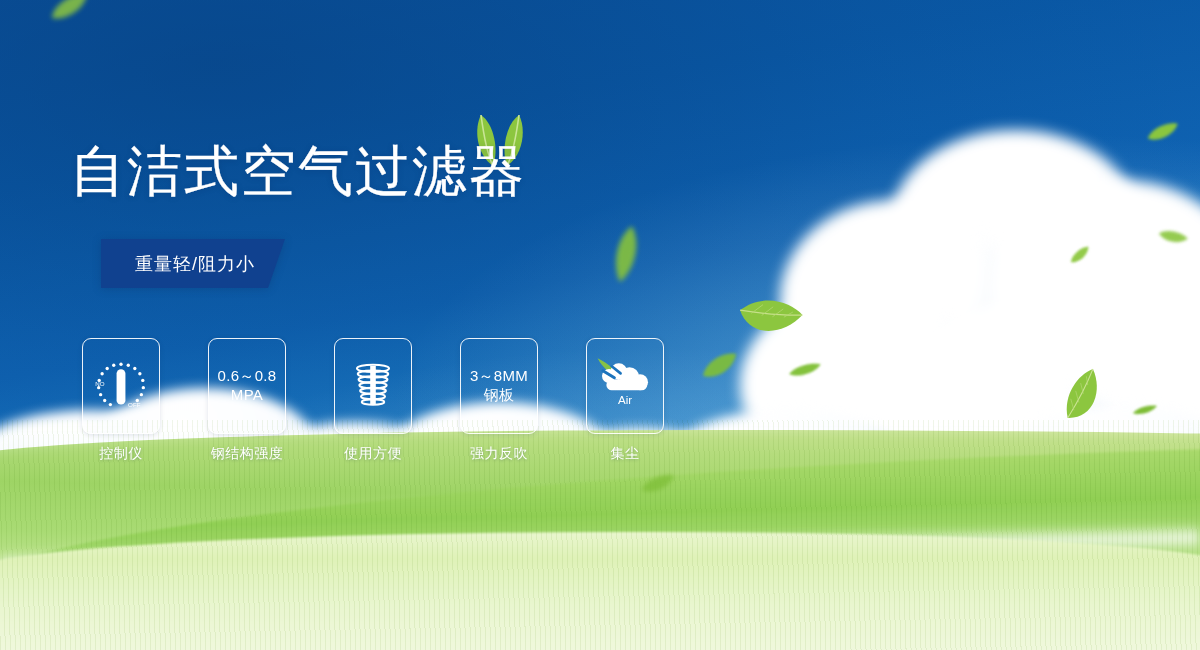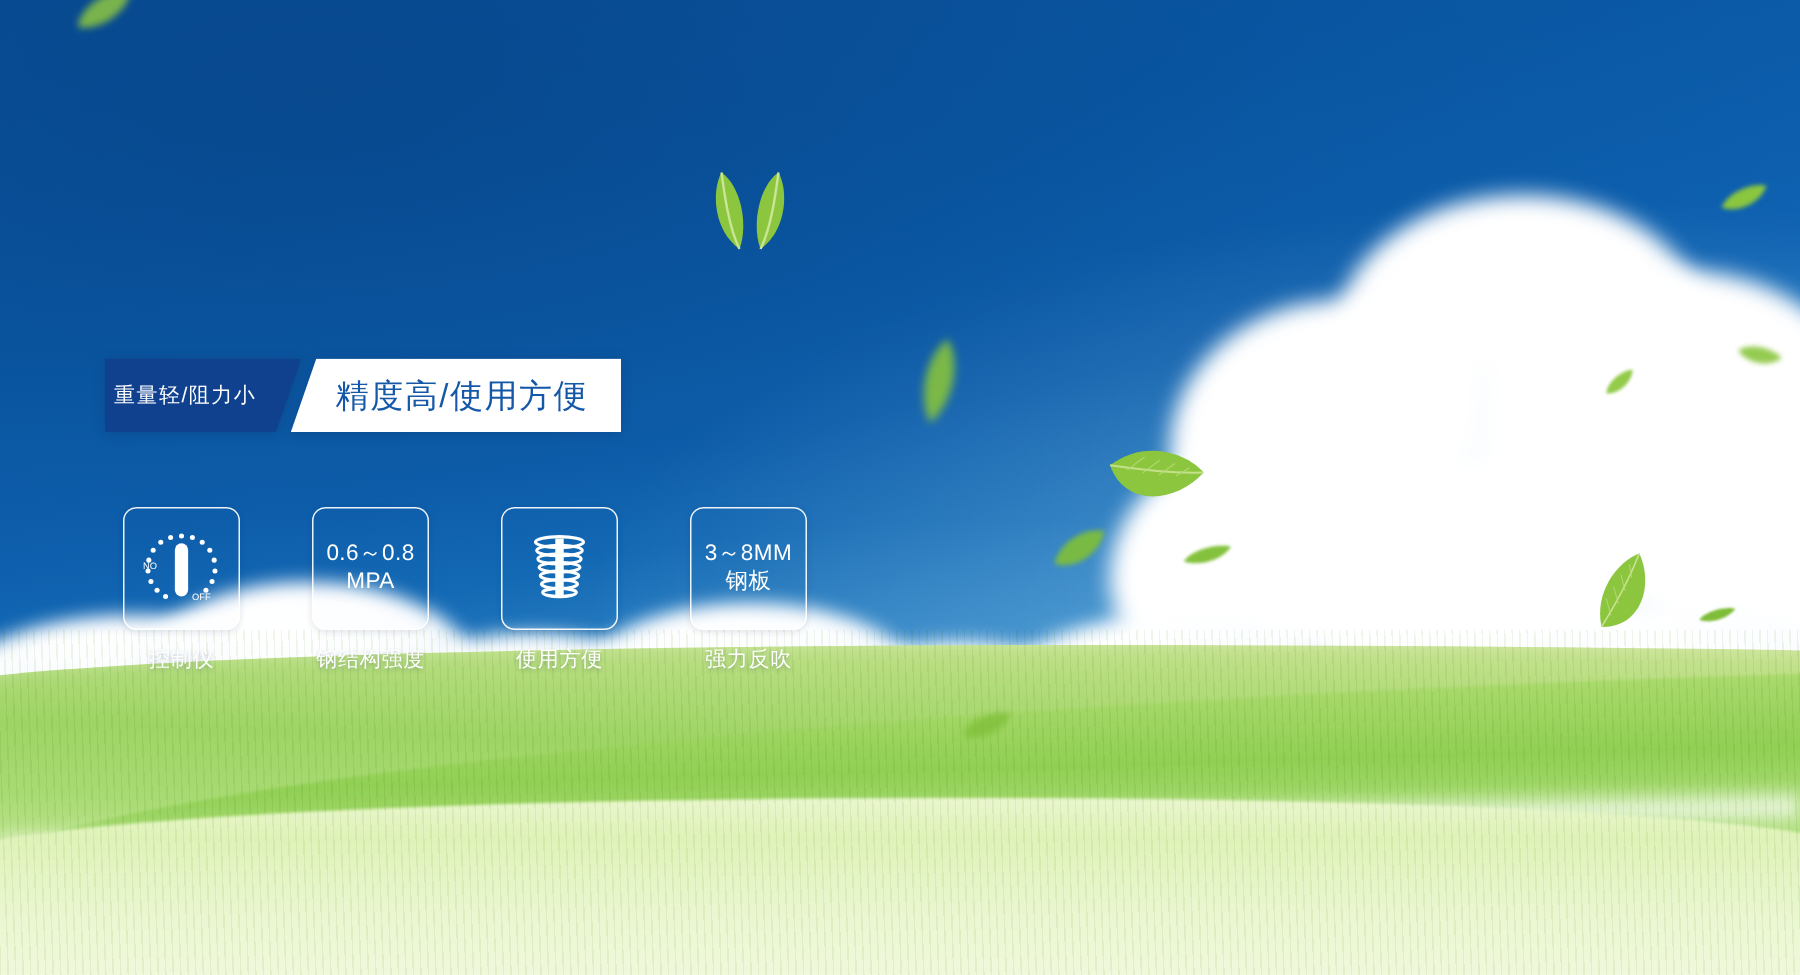--- a/index.html
+++ b/index.html
@@ -114,46 +114,47 @@
   .subtitle {
     position: absolute; left: 70px; top: 239px;
     height: 49px;
     display: flex; align-items: stretch;
     filter: drop-shadow(0 1px 4px rgba(0,25,70,0.2));
   }
   .tag-dark {
     background: #10418f;
     color: #ffffff;
     display: flex; align-items: center;
-    padding: 0 22px 0 6px;
-    font-size: 14px;
+    padding: 0 22px 0 34px;
+    font-size: 18px;
     letter-spacing: 1px;
     clip-path: polygon(0 0, 100% 0, calc(100% - 17px) 100%, 0 100%);
     padding-right: 30px;
+    margin-left: 31px;
   }
   .tag-light {
     background: #ffffff;
     color: #1558a8;
     display: flex; align-items: center;
     padding: 0 22px 0 22px;
     font-size: 22px;
     letter-spacing: 1px;
     margin-left: -7px;
     clip-path: polygon(17px 0, 100% 0, 100% 100%, 0 100%);
     padding-left: 30px;
   }
 
   
   .features {
     position: absolute; left: 82px; top: 338px;
     display: flex; gap: 48px;
   }
   .feature { width: 78px; }
   .feature-box {
-    width: 78px; height: 82px;
+    width: 78px; height: 96px;
     border: 1.6px solid rgba(255,255,255,0.92);
     border-radius: 9px;
     display: flex; flex-direction: column;
     align-items: center; justify-content: center;
     color: #ffffff;
     position: relative;
     box-shadow: 0 1px 5px rgba(0,30,80,0.12);
   }
   .feature-text {
     font-size: 15px;
@@ -301,24 +302,24 @@
 
   <div class="sprout">
     <svg viewBox="0 0 62 56">
       <path d="M25 54 C8 42, 6 16, 13 3 C26 12, 31 38, 25 54 Z" fill="#8cc63f"></path>
       <path d="M25 54 C18 40, 15 18, 13 3" stroke="#c9e595" stroke-width="1.6" fill="none"></path>
       <path d="M39 54 C56 42, 58 16, 51 3 C38 12, 33 38, 39 54 Z" fill="#8cc63f"></path>
       <path d="M39 54 C46 40, 49 18, 51 3" stroke="#c9e595" stroke-width="1.6" fill="none"></path>
     </svg>
   </div>
 
+  <div class="title">自洁式空气过滤器</div>
 
   <div class="subtitle">
     <div class="tag-dark">重量轻/阻力小</div>
-    <div class="tag-light">精度高/使用方便</div>
   </div>
 
   <div class="features">
 
     <div class="feature">
       <div class="feature-box">
         <svg class="icon-svg" viewBox="0 0 70 70">
           <g fill="#ffffff">
             <circle cx="35" cy="10.5" r="1.9"></circle>
               <circle cx="43.2" cy="11.6" r="1.9"></circle>
@@ -372,16 +373,34 @@
     </div>
 
     <div class="feature">
       <div class="feature-box">
         <div class="feature-text">3～8MM</div>
         <div class="feature-text">钢板</div>
       </div>
       <div class="feature-label">强力反吹</div>
     </div>
 
+    <div class="feature">
+      <div class="feature-box">
+        <svg class="icon-svg" viewBox="0 0 70 70" style="margin-top:-4px;">
+          <path d="M4 6 C16 12, 26 20, 32 30 C22 26, 10 18, 4 6 Z" fill="#8cc63f" opacity="0.95"></path>
+          <g fill="#ffffff">
+            <circle cx="17" cy="26" r="8"></circle>
+            <circle cx="28" cy="21" r="9.5"></circle>
+            <circle cx="40" cy="27" r="11"></circle>
+            <circle cx="52" cy="33" r="9"></circle>
+            <rect x="14" y="30" width="46" height="12" rx="6"></rect>
+          </g>
+          <path d="M10 20 L23 28" stroke="#1b73bd" stroke-width="3.4" stroke-linecap="round"></path>
+          <path d="M20 15 L30 23" stroke="#1b73bd" stroke-width="3.0" stroke-linecap="round"></path>
+          <text x="35" y="58" text-anchor="middle" font-family="Liberation Sans, sans-serif" font-size="13" fill="#ffffff">Air</text>
+        </svg>
+      </div>
+      <div class="feature-label">集尘</div>
+    </div>
 
   </div>
 
 </div>
 
 </body></html>

